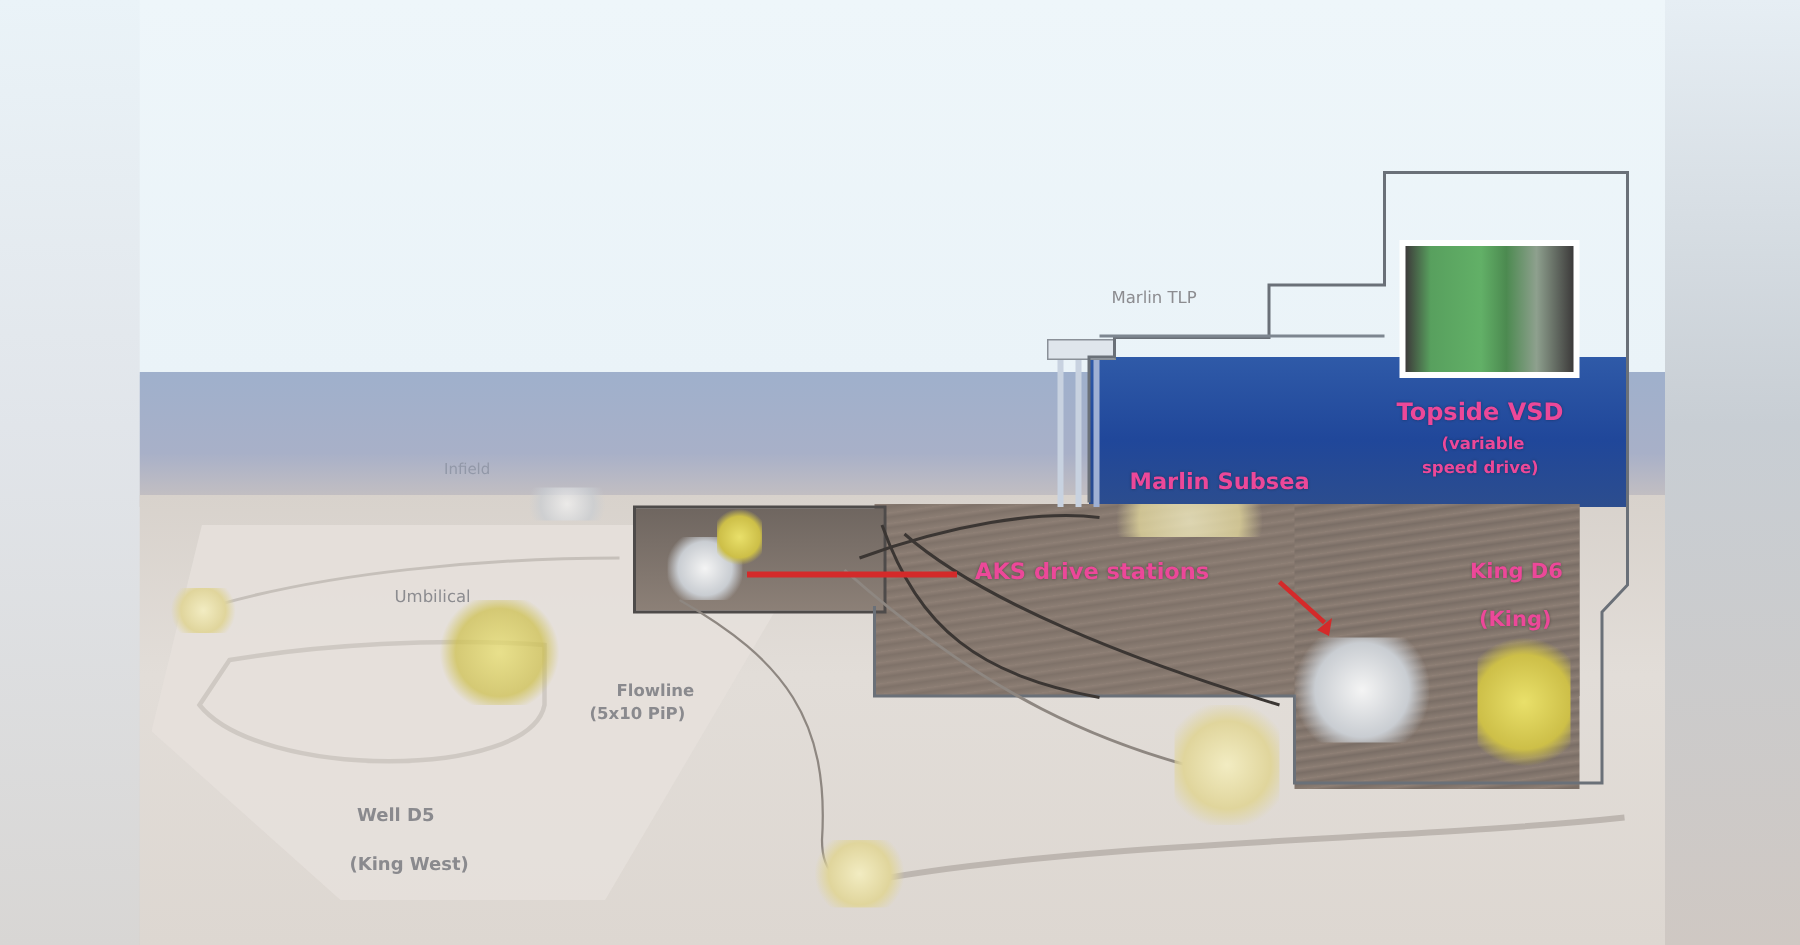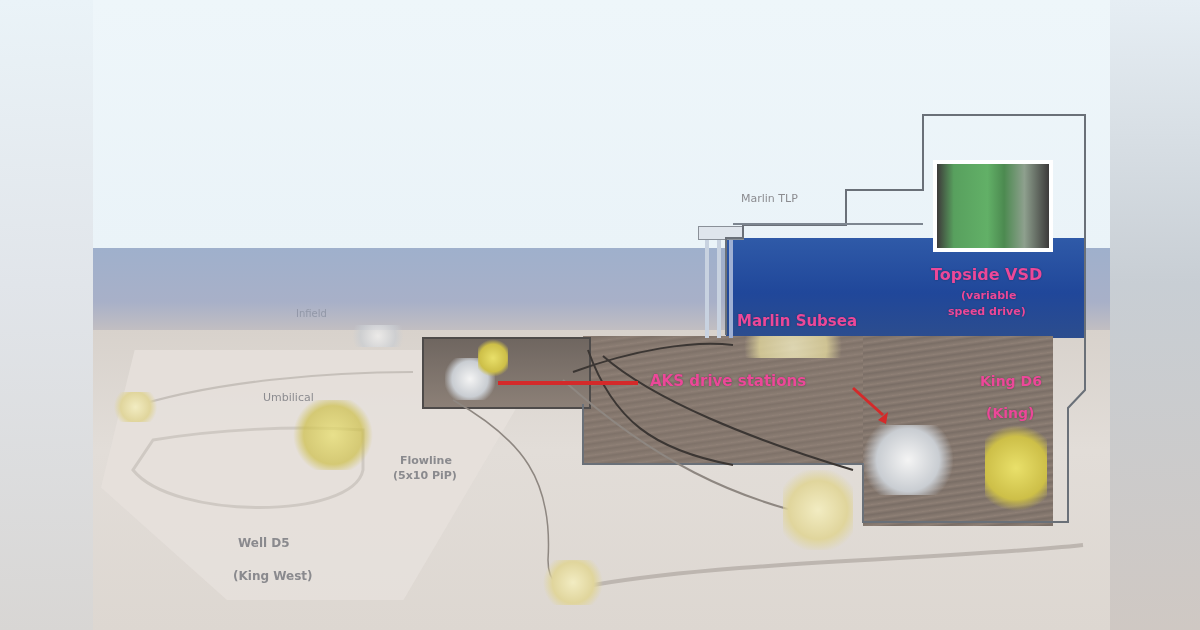--- a/index.html
+++ b/index.html
@@ -103,27 +103,27 @@
   <div class="vsd-photo">
       <div class="img"></div>
     </div>
 
   <div class="label lbl-grey" style="left:648px; top:193px; font-size:11px;">Marlin TLP</div>
 
   <div class="label lbl-white" style="left:838px; top:266px; font-size:16px;">Topside VSD</div>
   <div class="label lbl-white" style="left:868px; top:290px; font-size:11px;">(variable</div>
   <div class="label lbl-white" style="left:855px; top:306px; font-size:11px;">speed drive)</div>
 
-  <div class="label lbl-white" style="left:644px; top:313px; font-size:15px;">Marlin Subsea</div>
+  <div class="label lbl-white" style="left:660px; top:313px; font-size:15px;">Marlin Subsea</div>
   <div class="label lbl-white" style="left:557px; top:373px; font-size:15px;">AKS drive stations</div>
 
   <div class="label lbl-white" style="left:887px; top:373px; font-size:14px;">King D6</div>
   <div class="label lbl-white" style="left:893px; top:405px; font-size:14px;">(King)</div>
 
   <div class="label lbl-grey-b" style="left:145px; top:537px; font-size:12px;">Well D5</div>
   <div class="label lbl-grey-b" style="left:140px; top:554px; font-size:12px;margin-top:16px;">(King West)</div>
 
-  <div class="label lbl-grey-b" style="left:307px; top:455px; font-size:11px;">Flowline</div>
+  <div class="label lbl-grey-b" style="left:318px; top:455px; font-size:11px;">Flowline</div>
   <div class="label lbl-grey-b" style="left:300px; top:470px; font-size:11px;">(5x10 PiP)</div>
 
   <div class="label lbl-grey" style="left:170px; top:360px; font-size:11px;margin-top:32px;">Umbilical</div>
   <div class="label lbl-grey" style="left:203px; top:308px; font-size:10px; color:#9298a8;">Infield</div>
 </div>
 
 </body></html>

